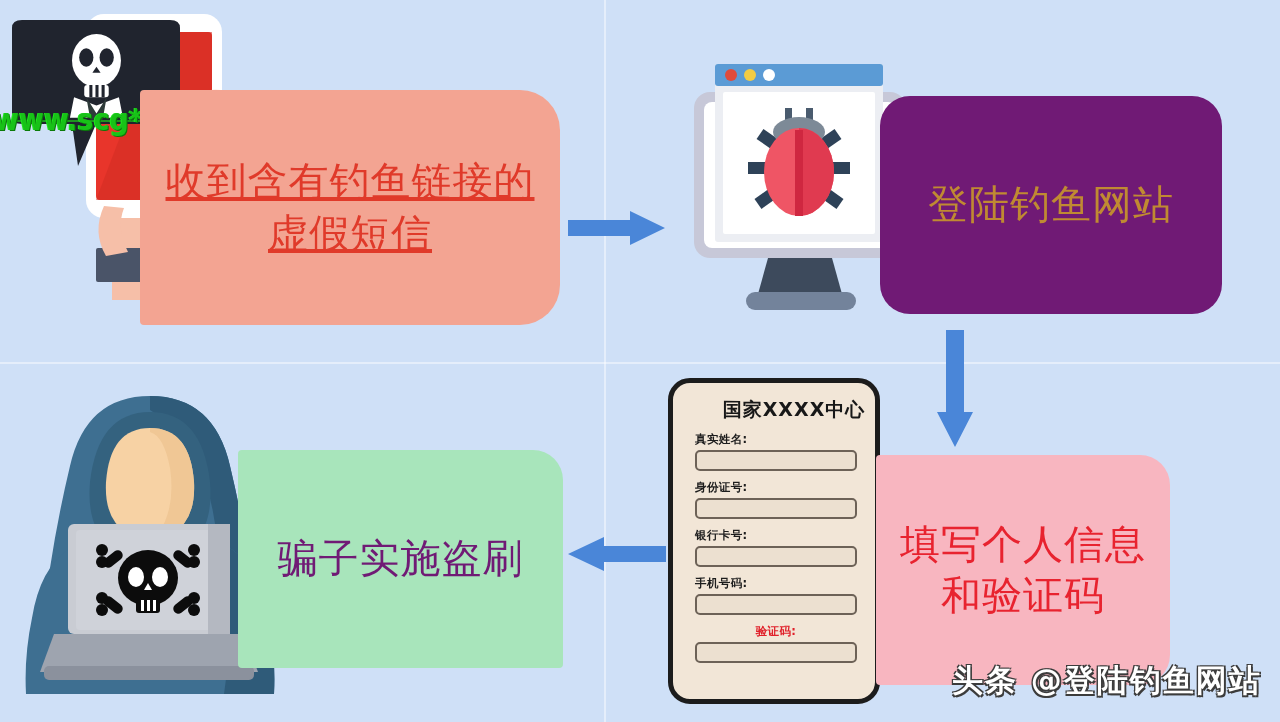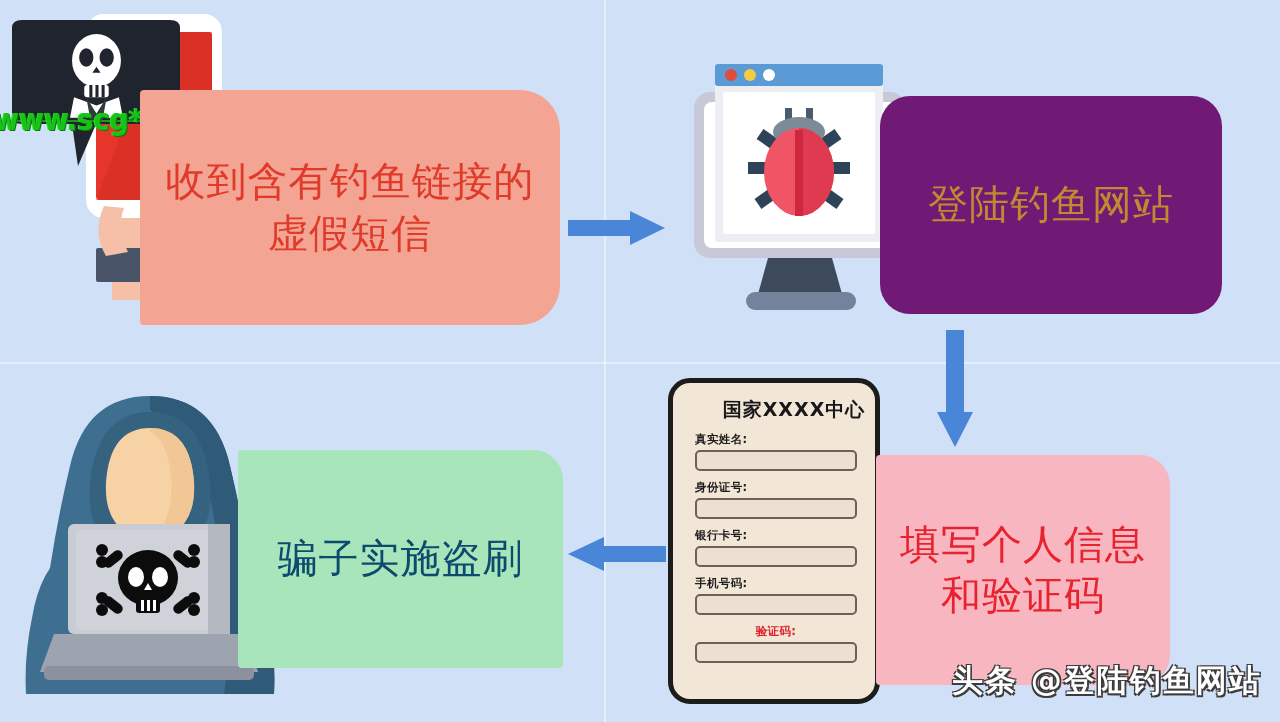--- a/index.html
+++ b/index.html
@@ -36,20 +36,21 @@
   }
   .panel .ptext { display: block; padding: 0 10px; }
 
   
   #panel-sms {
     left: 140px; top: 90px; width: 420px; height: 235px;
     background: #f3a492;
     border-radius: 4px 40px 40px 4px;
     color: #e03a2a;
     font-size: 40px;
+    text-decoration: underline;
   }
   
   #panel-site {
     left: 880px; top: 96px; width: 342px; height: 218px;
     background: #701a75;
     border-radius: 30px 30px 30px 30px;
     color: #c08a32;
     font-size: 40px;
   }
   
@@ -58,21 +59,21 @@
     background: #f8b6c0;
     border-radius: 4px 30px 30px 4px;
     color: #e8232f;
     font-size: 40px;
   }
   
   #panel-steal {
     left: 238px; top: 450px; width: 325px; height: 218px;
     background: #a8e5bb;
     border-radius: 4px 30px 4px 4px;
-    color: #0c4a6e;
+    color: #701a75;
     font-size: 40px;
     align-items: center;
   }
 
   
   .arrow { position: absolute; }
   #arrow-1 { left: 568px; top: 210px; width: 98px; height: 36px; }
   #arrow-2 { left: 936px; top: 330px; width: 38px; height: 118px; }
   #arrow-3 { left: 566px; top: 536px; width: 100px; height: 36px; }
 

